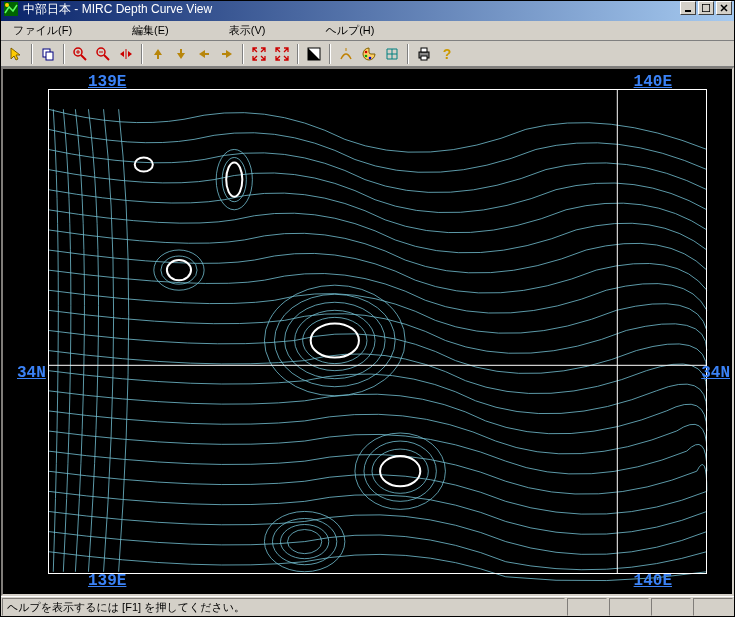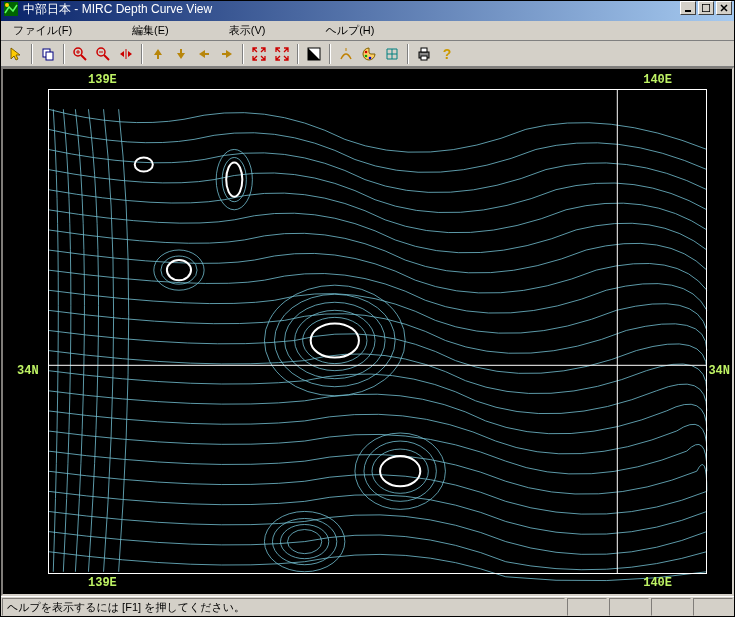--- a/index.html
+++ b/index.html
@@ -95,24 +95,25 @@
     position: absolute;
     inset: 0;
   }
   .map-frame {
     position: absolute;
     left: 45px; top: 20px; right: 25px; bottom: 20px;
     border: 1px solid #fff;
   }
   .axis-label {
     position: absolute;
-    color: #bef264;
+    color: #3b82f6;
     font-family: "Courier New", monospace;
-    font-size: 12px;
+    font-size: 16px;
     font-weight: bold;
+    text-decoration: underline;
   }
   .statusbar {
     height: 20px;
     background: #d4d0c8;
     border-top: 1px solid #fff;
     display: flex;
     align-items: center;
     font-size: 11px;
   }
   .status-text {

